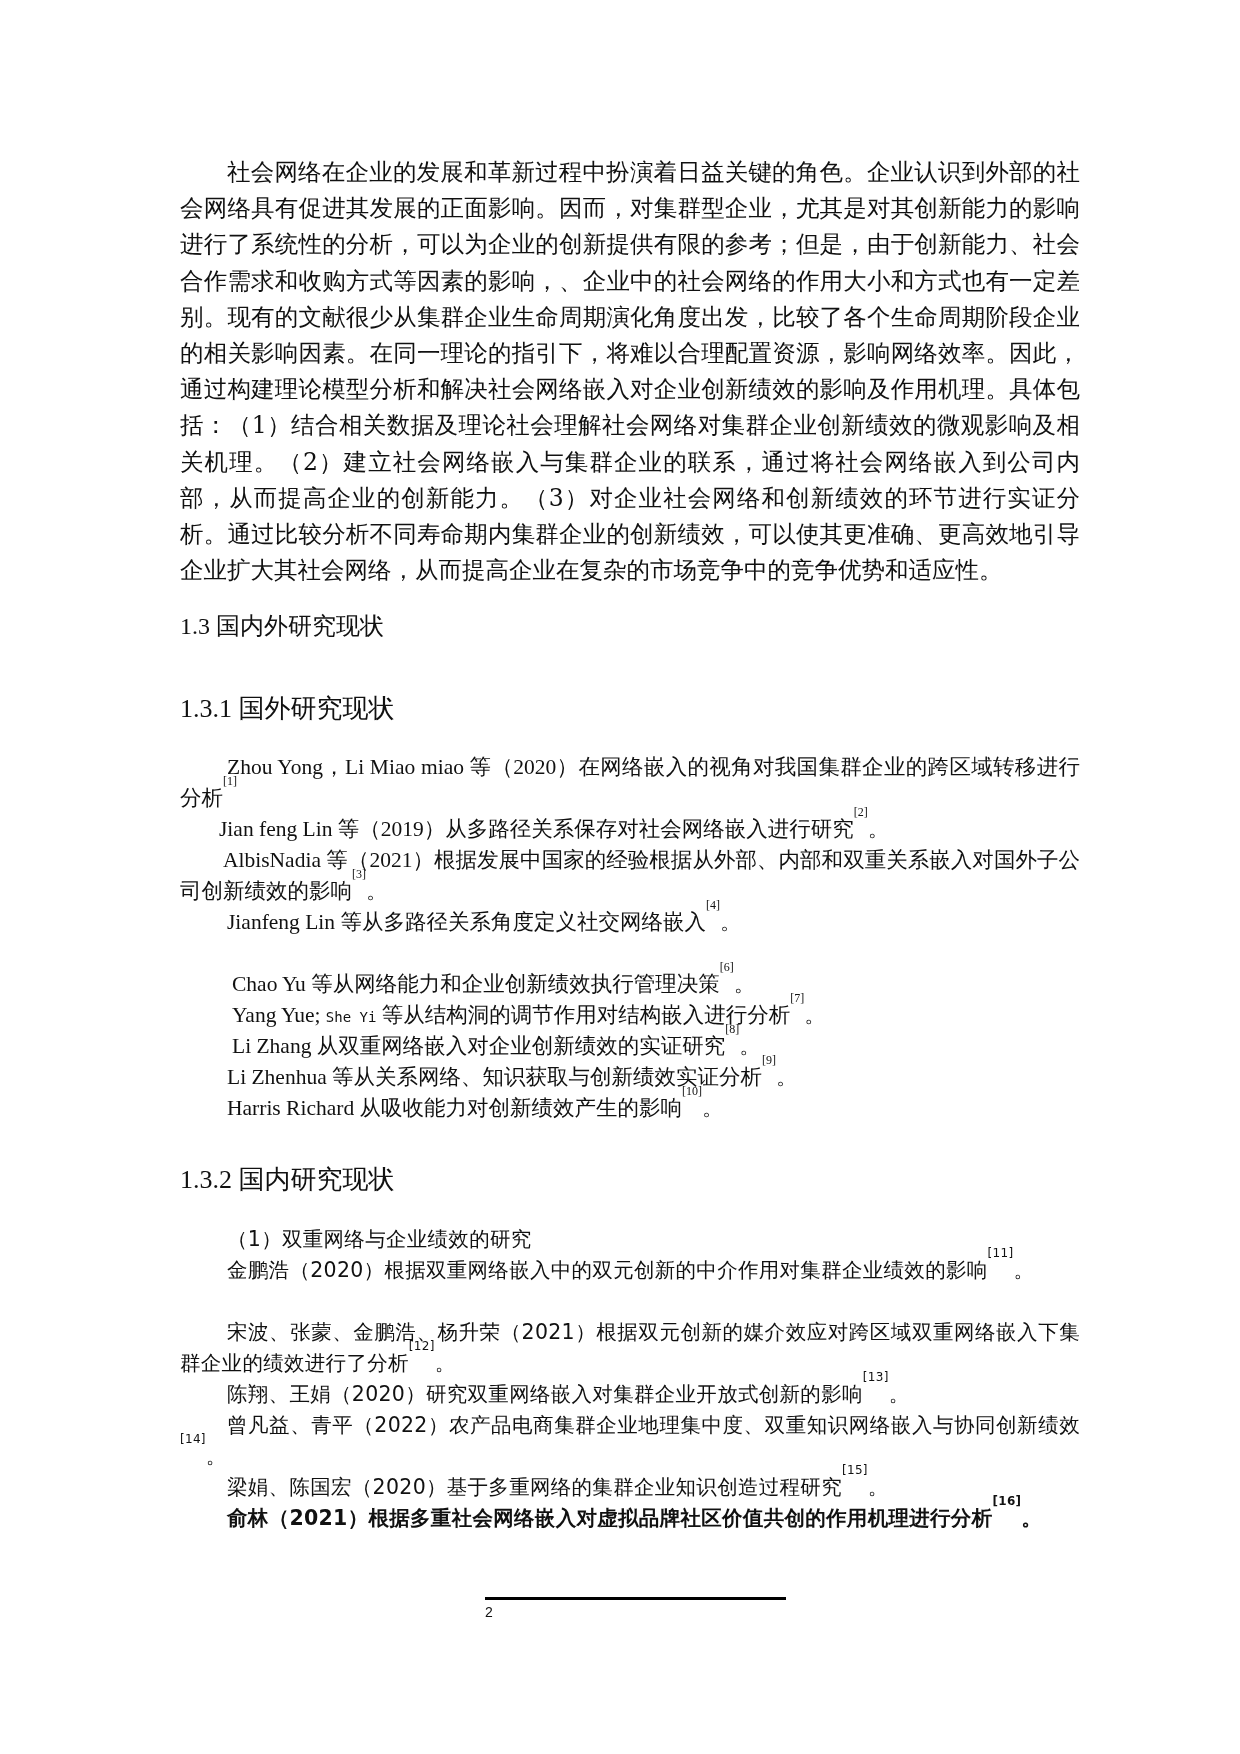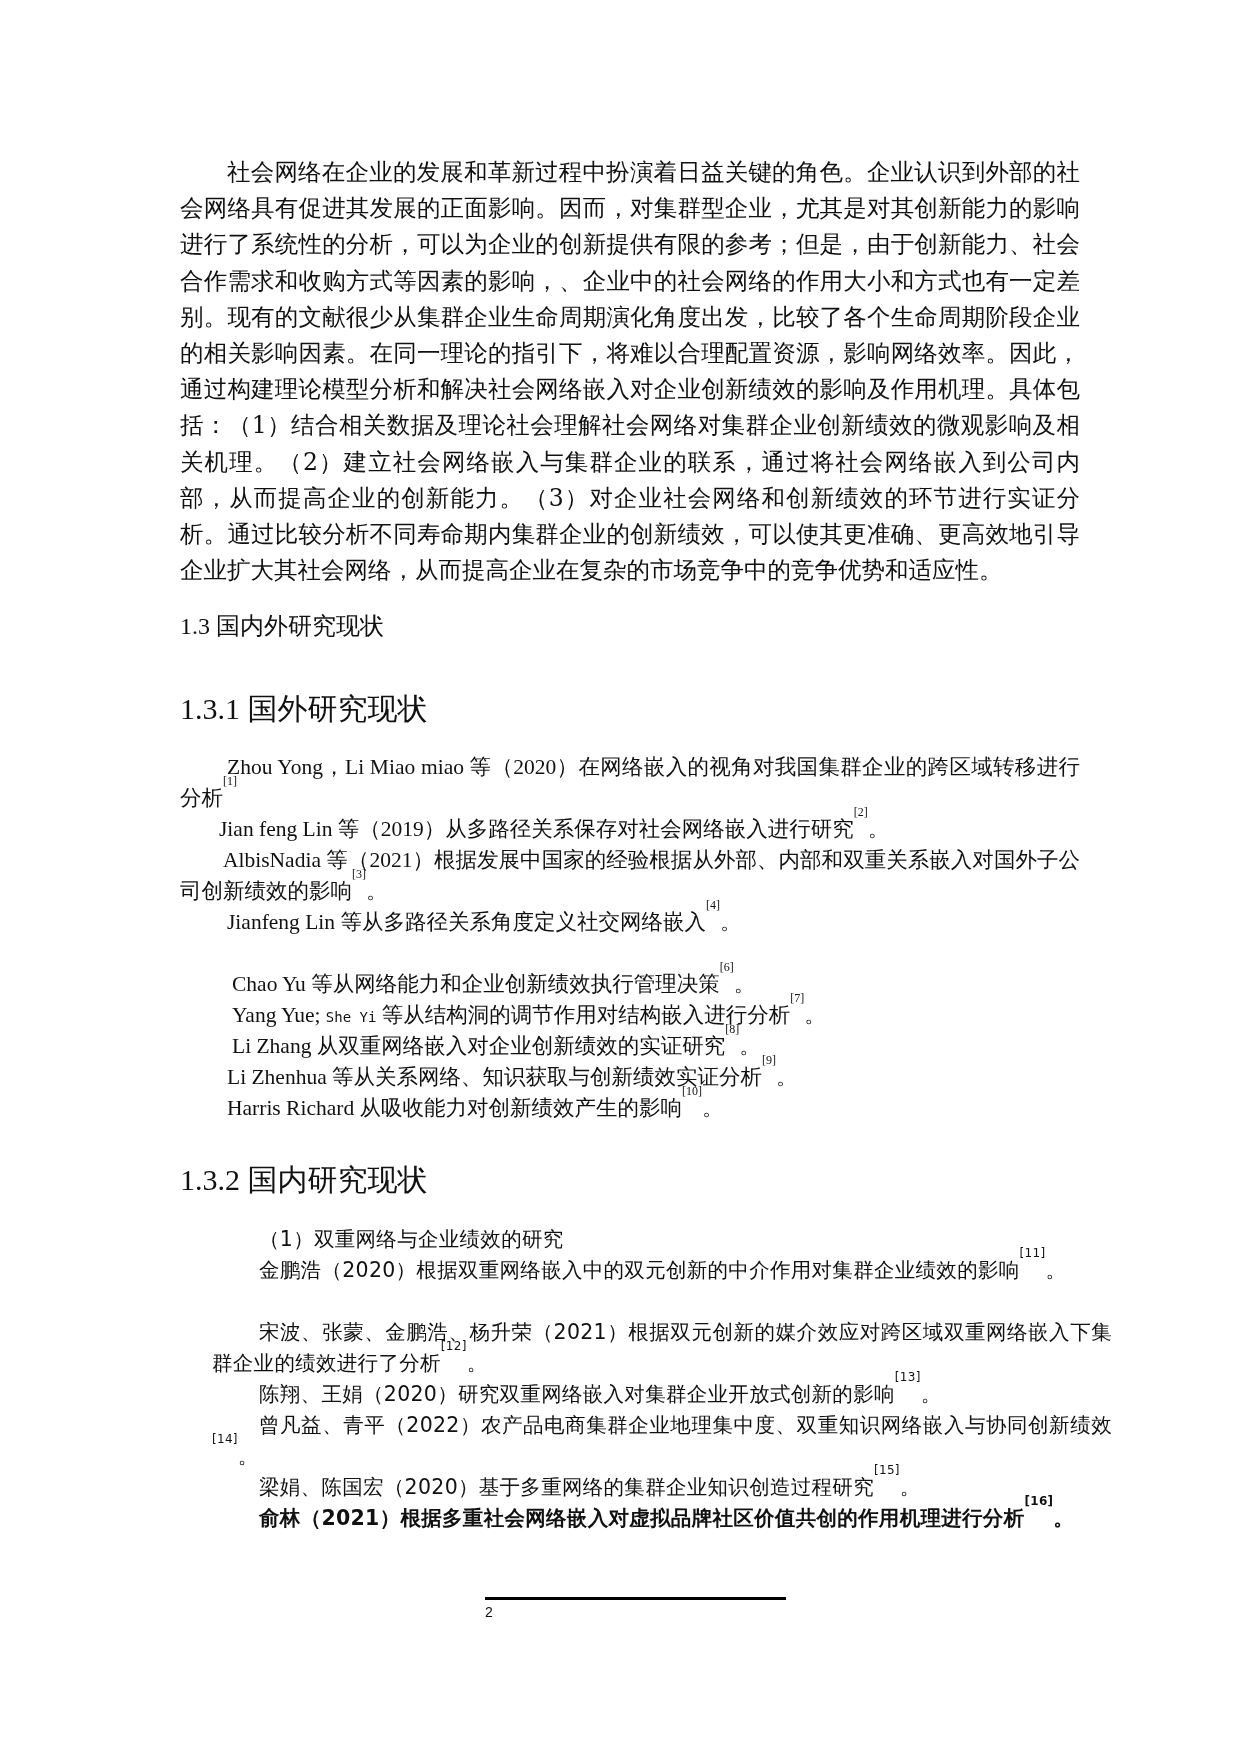--- a/index.html
+++ b/index.html
@@ -15,34 +15,34 @@
       text-align: justify; text-justify: inter-character;
       text-indent: 47px; margin: 0;
     }
     .h2 {
       position: absolute; left: 180px; margin: 0; font-weight: normal;
       font-size: 24px; line-height: 34px;
       font-family: "Liberation Serif", "DejaVu Sans", serif;
     }
     .h3 {
       position: absolute; left: 180px; margin: 0; font-weight: normal;
-      font-size: 30px; line-height: 30px;
+      font-size: 26px; line-height: 30px;
       font-family: "Liberation Serif", "DejaVu Sans", serif;
     }
     .ref {
       position: absolute; left: 180px; width: 900px; margin: 0;
       font-size: 21.5px; line-height: 31px;
       font-family: "Liberation Serif", "DejaVu Serif", serif;
       text-align: justify;
     }
     .ref.ind1 { text-indent: 47px; }
     .ref.ind2 { text-indent: 39px; }
     .ref.ind3 { text-indent: 43px; }
     .ref.ind5 { text-indent: 52px; }
-    .ref.sans { font-family: "DejaVu Sans", "Liberation Sans", sans-serif; font-size: 20.5px; letter-spacing: 0.3px; margin-left: 32px; }
+    .ref.sans { font-family: "DejaVu Sans", "Liberation Sans", sans-serif; font-size: 20.5px; letter-spacing: 0.3px; }
     .ref sup { font-size: 12px; vertical-align: top; position: relative; top: -2px; line-height: 0; }
     .mono { font-family: "DejaVu Sans Mono", "Liberation Mono", monospace; font-size: 14px; }
     .footer-rule {
       position: absolute; left: 485px; top: 1586px; width: 301px; height: 3px; background: #000000;
     }
     .page-number {
       position: absolute; left: 485px; top: 1593px;
       font-family: "Liberation Sans", "DejaVu Sans", sans-serif; font-size: 14px; color: #111111;
     }
   </style>

